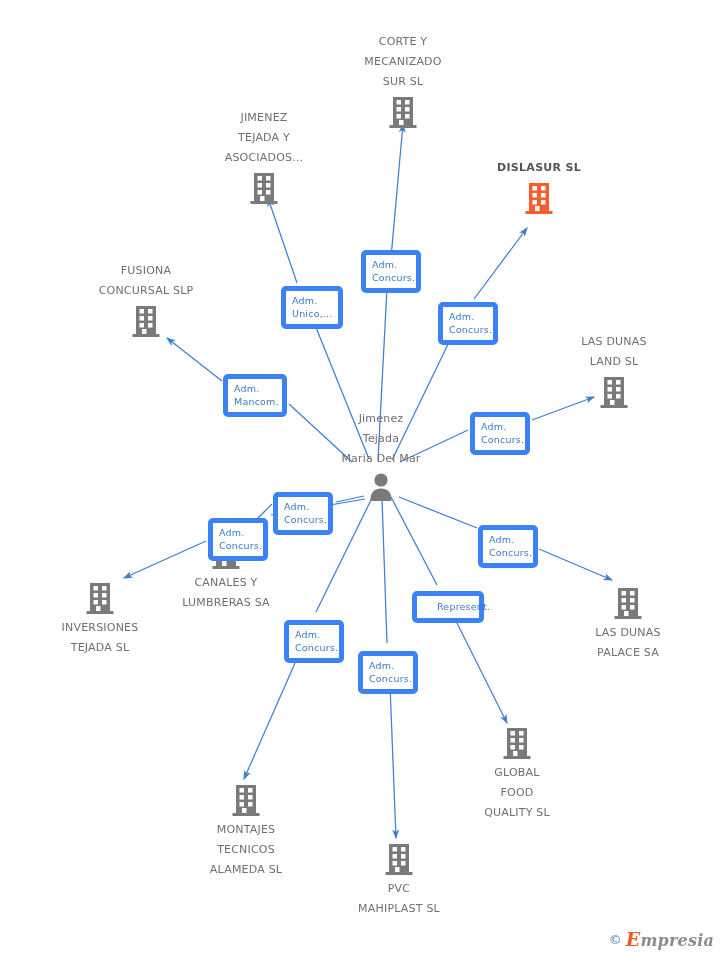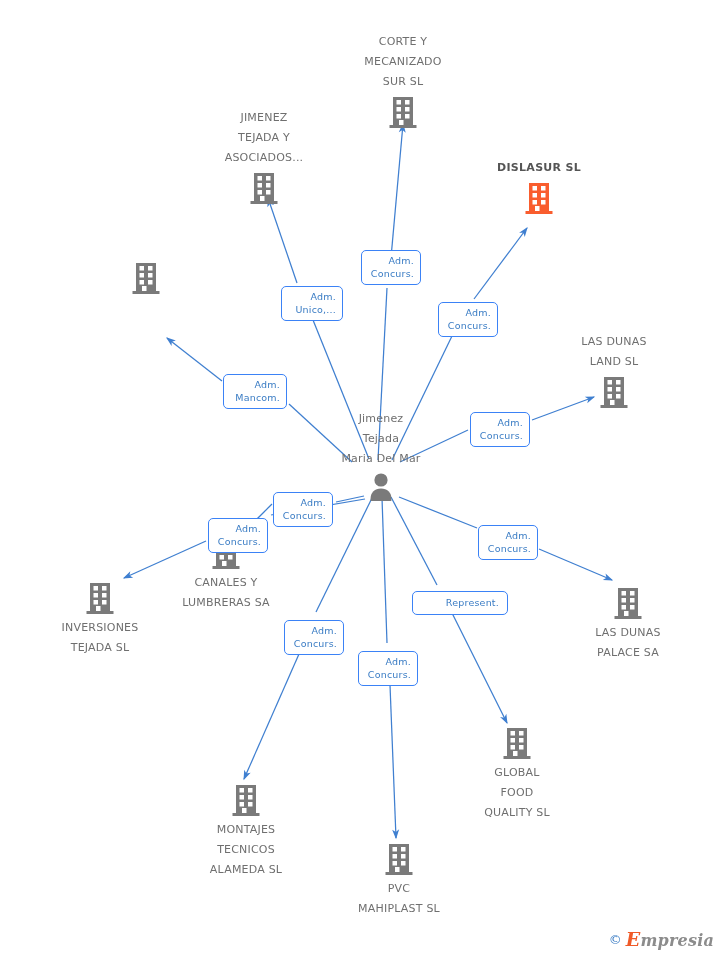--- a/index.html
+++ b/index.html
@@ -47,27 +47,27 @@
   .node .glyph {
     display: block;
     margin: 0 auto;
   }
   .node.caption-top .caption { margin-bottom: 3px; }
   .node.caption-bottom .caption { margin-top: 3px; }
 
   .edge-label {
     position: absolute;
     box-sizing: border-box;
-    border: 1px solid #3b82f6;
+    border: 5px solid #3b82f6;
     border-radius: 5px;
     background: #ffffff;
     color: #3a7cc4;
     font-size: 9.5px;
     line-height: 13px;
-    text-align: right;
+    text-align: left;
     padding: 3px 6px 4px 6px;
     white-space: pre-line;
     letter-spacing: 0.2px;
     box-shadow: 0 0 0 0 rgba(0,0,0,0);
   }
   .edge-label.one-line {
     padding: 4px 8px 5px 8px;
   }
   .watermark {
     position: absolute;
@@ -185,20 +185,22 @@
       <rect x="8.5" y="12" width="4.5" height="4.5" fill="#ffffff"></rect>
       <rect x="17" y="12" width="4.5" height="4.5" fill="#ffffff"></rect>
       <rect x="8.5" y="19" width="4.5" height="4.5" fill="#ffffff"></rect>
       <rect x="17" y="19" width="4.5" height="4.5" fill="#ffffff"></rect>
       <rect x="11" y="25" width="4.5" height="5" fill="#ffffff"></rect>
       <rect x="1.5" y="30" width="27" height="3" fill="#f95d2e"></rect>
     </svg>
   </div>
 
   <div class="node caption-top" style="left:146px; top:261px;">
+    <div class="caption">FUSIONA
+CONCURSAL SLP</div>
     <svg class="glyph" width="30" height="34" viewBox="0 0 30 34">
       <rect x="5" y="2" width="20" height="28" fill="#7a7a7a"></rect>
       <rect x="8.5" y="5" width="4.5" height="4.5" fill="#ffffff"></rect>
       <rect x="17" y="5" width="4.5" height="4.5" fill="#ffffff"></rect>
       <rect x="8.5" y="12" width="4.5" height="4.5" fill="#ffffff"></rect>
       <rect x="17" y="12" width="4.5" height="4.5" fill="#ffffff"></rect>
       <rect x="8.5" y="19" width="4.5" height="4.5" fill="#ffffff"></rect>
       <rect x="17" y="19" width="4.5" height="4.5" fill="#ffffff"></rect>
       <rect x="11" y="25" width="4.5" height="5" fill="#ffffff"></rect>
       <rect x="1.5" y="30" width="27" height="3" fill="#7a7a7a"></rect>
@@ -338,21 +340,21 @@
   <div class="edge-label" style="left:223px; top:374px; width:64px;">Adm.
 Mancom.</div>
   <div class="edge-label" style="left:470px; top:412px; width:60px;">Adm.
 Concurs.</div>
   <div class="edge-label" style="left:273px; top:492px; width:60px;">Adm.
 Concurs.</div>
   <div class="edge-label" style="left:208px; top:518px; width:60px;">Adm.
 Concurs.</div>
   <div class="edge-label" style="left:478px; top:525px; width:60px;">Adm.
 Concurs.</div>
-  <div class="edge-label one-line" style="left:412px; top:591px; width:96px;padding-left:20px;">Represent.</div>
+  <div class="edge-label one-line" style="left:412px; top:591px; width:72px;padding-left:20px;">Represent.</div>
   <div class="edge-label" style="left:284px; top:620px; width:60px;">Adm.
 Concurs.</div>
   <div class="edge-label" style="left:358px; top:651px; width:60px;">Adm.
 Concurs.</div>
 
   <div class="watermark">
     <span class="c-mark">©</span>
     <span class="brand"><span class="lead">E</span><span>mpresia</span></span>
   </div>
 

